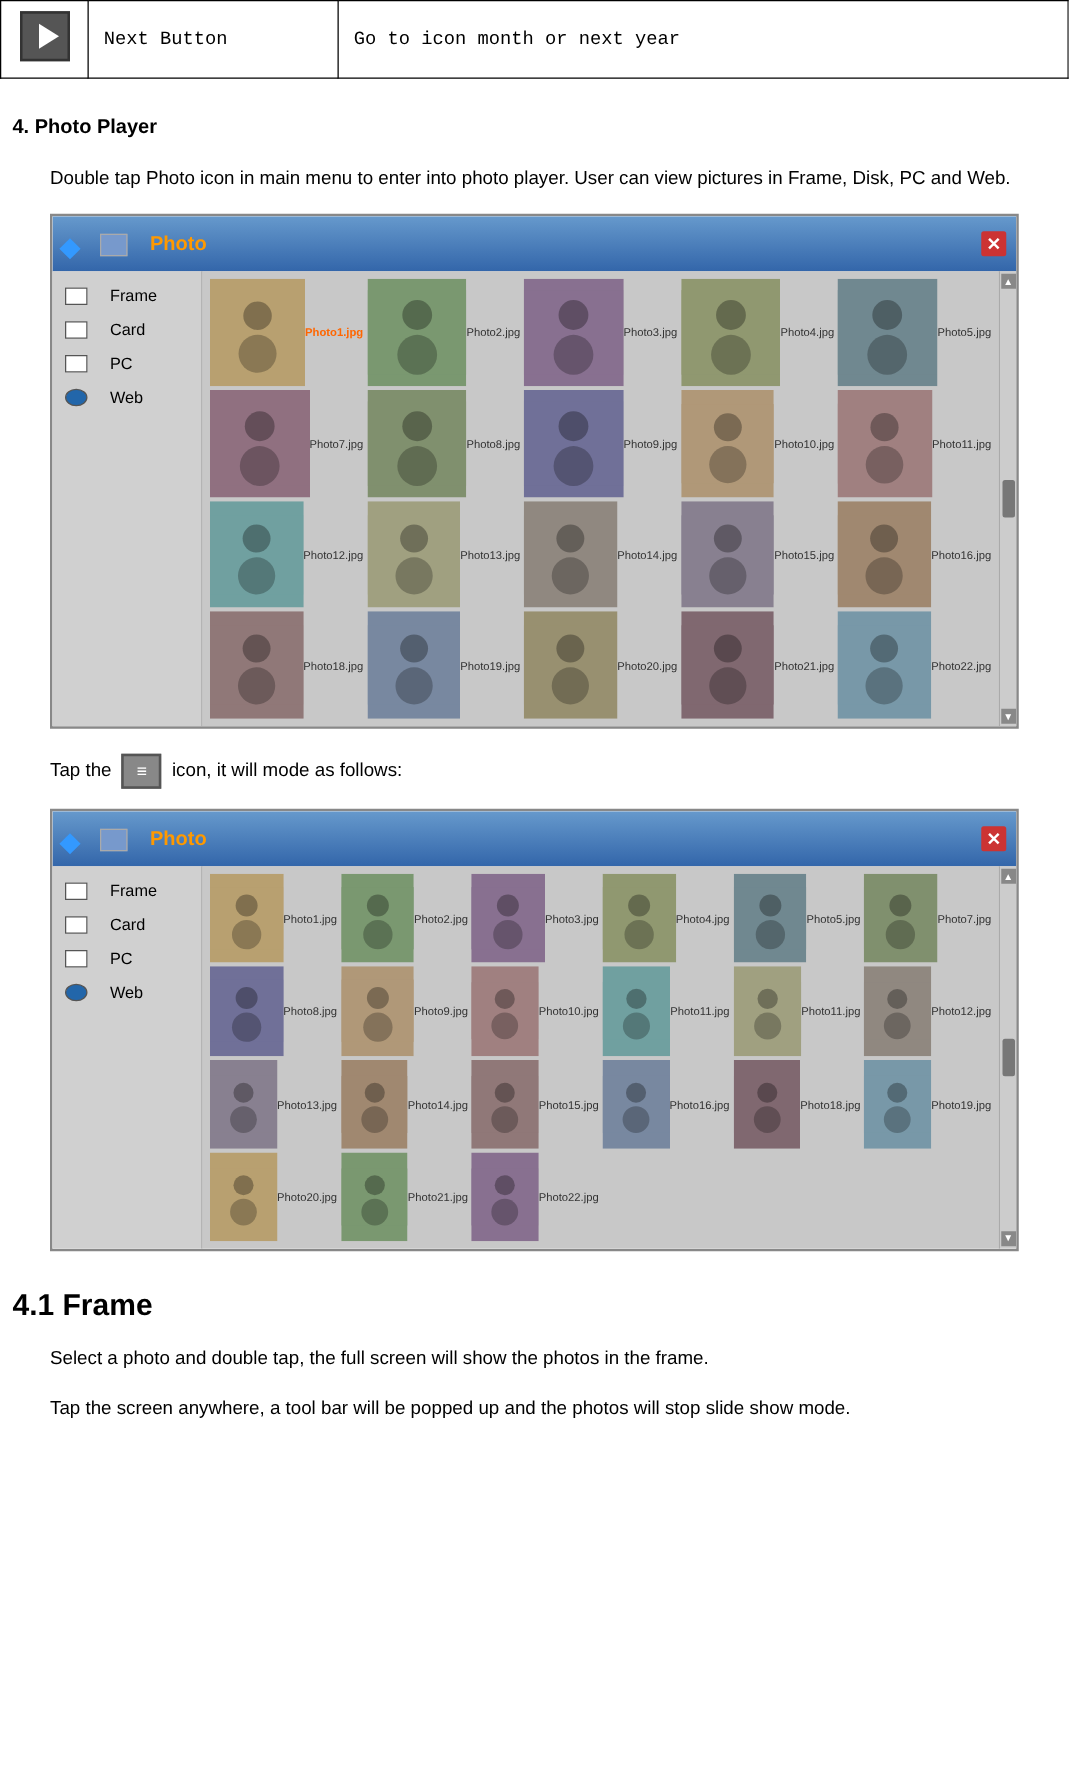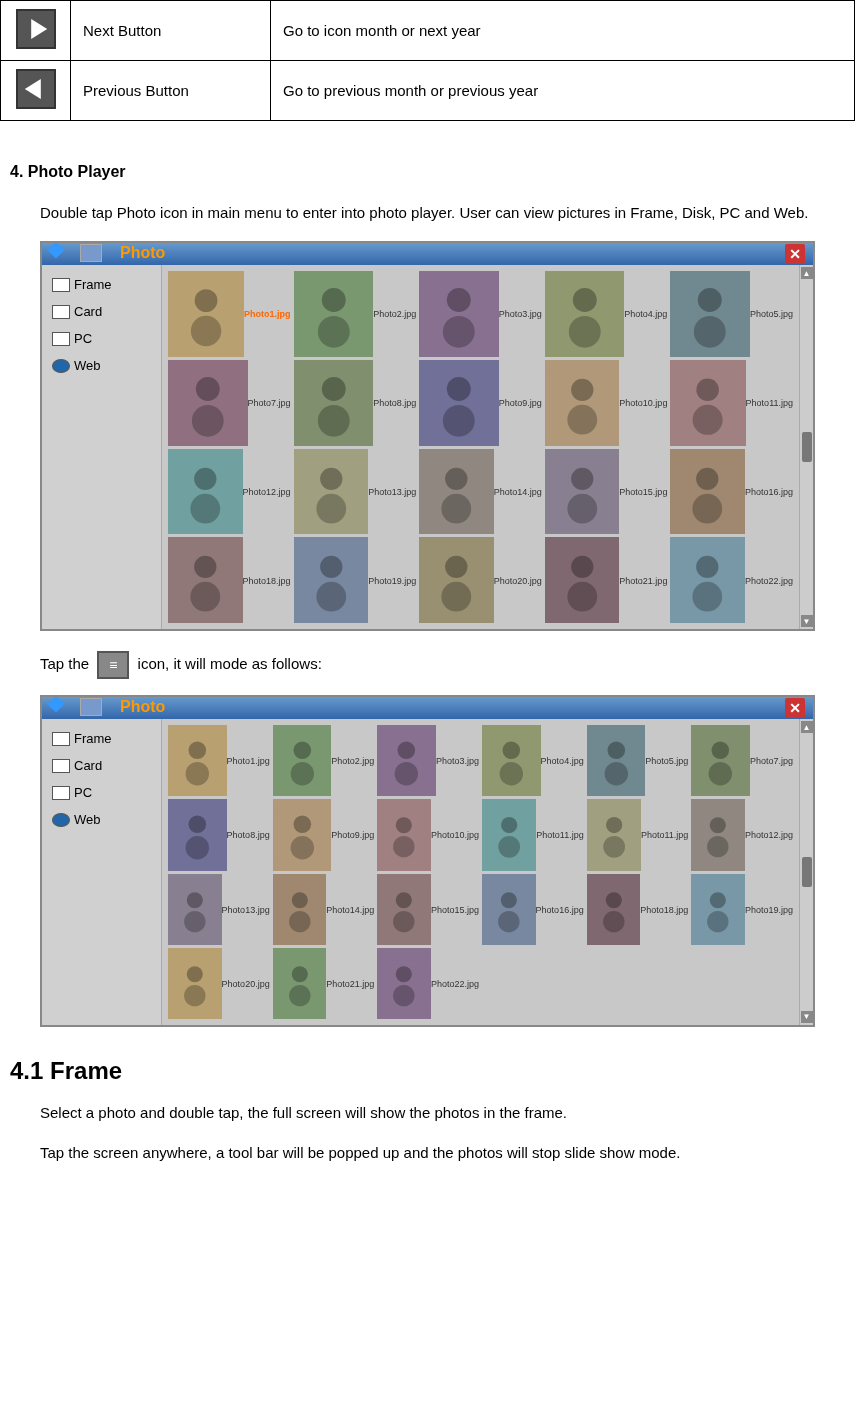--- a/index.html
+++ b/index.html
@@ -9,21 +9,22 @@
       background: #fff;
       color: #000;
       width: 855px;
       padding: 0;
     }
 
     
     .nav-table {
       width: 100%;
       border-collapse: collapse;
-      margin-bottom: 42px;
+      margin-bottom: 30px;
+      font-family: Liberation Mono, monospace;
     }
     .nav-table td {
       border: 1px solid #000;
       padding: 8px 12px;
       vertical-align: middle;
     }
     .nav-table .icon-cell {
       width: 70px;
       text-align: center;
     }
@@ -89,23 +90,23 @@
     }
 
     .photo-app {
       width: 100%;
       background: #e8e8e8;
     }
 
     
     .photo-titlebar {
       display: flex;
-      align-items: flex-start;
+      align-items: flex-end;
       background: linear-gradient(to bottom, #6699cc, #3366aa);
-      padding: 1px 8px;
+      padding: 12px 8px;
       gap: 18px;
     }
     .photo-titlebar .diamond {
       width: 12px;
       height: 12px;
       background: #3399ff;
       transform: rotate(45deg);
       display: inline-block;
     }
     .photo-title-text {
@@ -135,21 +136,21 @@
     
     .photo-sidebar {
       width: 120px;
       background: #d0d0d0;
       border-right: 1px solid #aaa;
       padding: 6px 0;
     }
     .sidebar-item {
       display: flex;
       align-items: center;
-      gap: 4px;
+      gap: 18px;
       padding: 6px 10px;
       font-size: 13px;
       cursor: pointer;
     }
     .sidebar-icon {
       width: 18px;
       height: 14px;
       border: 1px solid #555;
       background: #fff;
       display: inline-block;
@@ -267,27 +268,20 @@
 
 <table class="nav-table">
   <tbody>
       <tr>
     <td class="icon-cell">
       <div class="nav-btn-icon next"></div>
     </td>
     <td class="label-cell">Next Button</td>
     <td class="desc-cell">Go to icon month or next year</td>
   </tr>
-  <tr>
-    <td class="icon-cell">
-      <div class="nav-btn-icon prev"></div>
-    </td>
-    <td class="label-cell">Previous Button</td>
-    <td class="desc-cell">Go to previous month or previous year</td>
-  </tr>
 </tbody>
   </table>
 
 <div class="section-heading">4. Photo Player</div>
 
 <p class="body-text">Double tap Photo icon in main menu to enter into photo player. User can view pictures in Frame, Disk, PC and Web.</p>
 
 <div class="screenshot-wrapper">
   <div class="photo-app">
 

